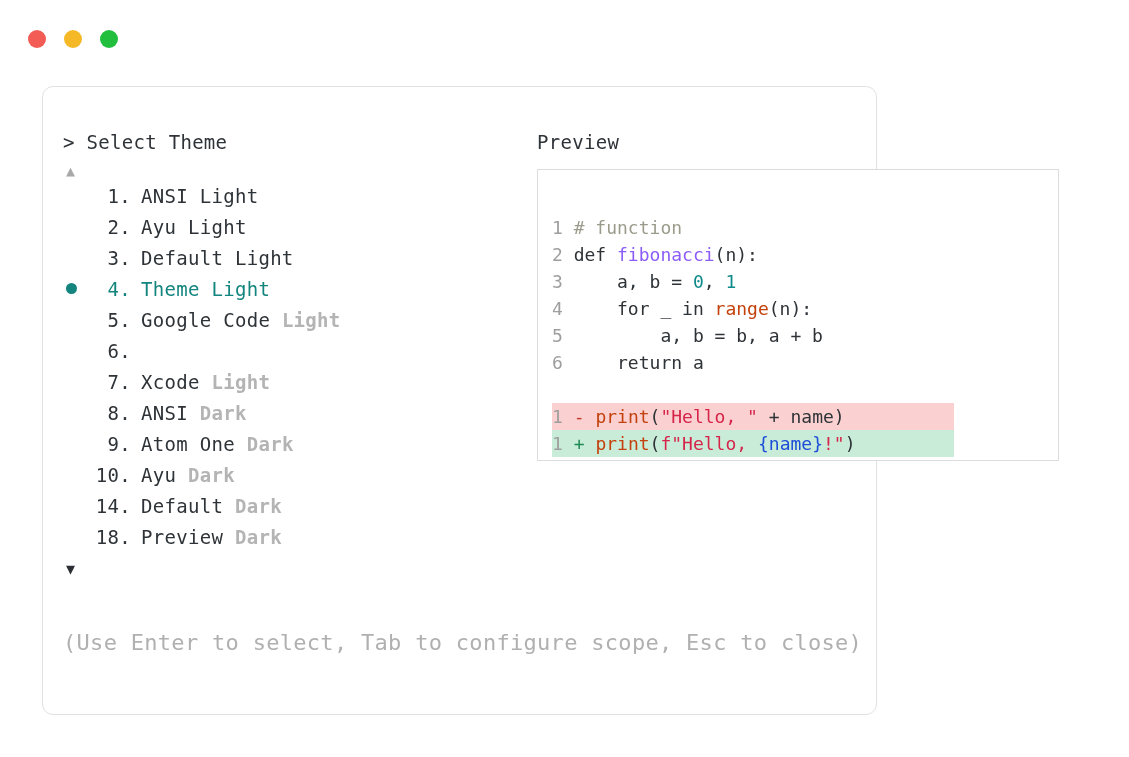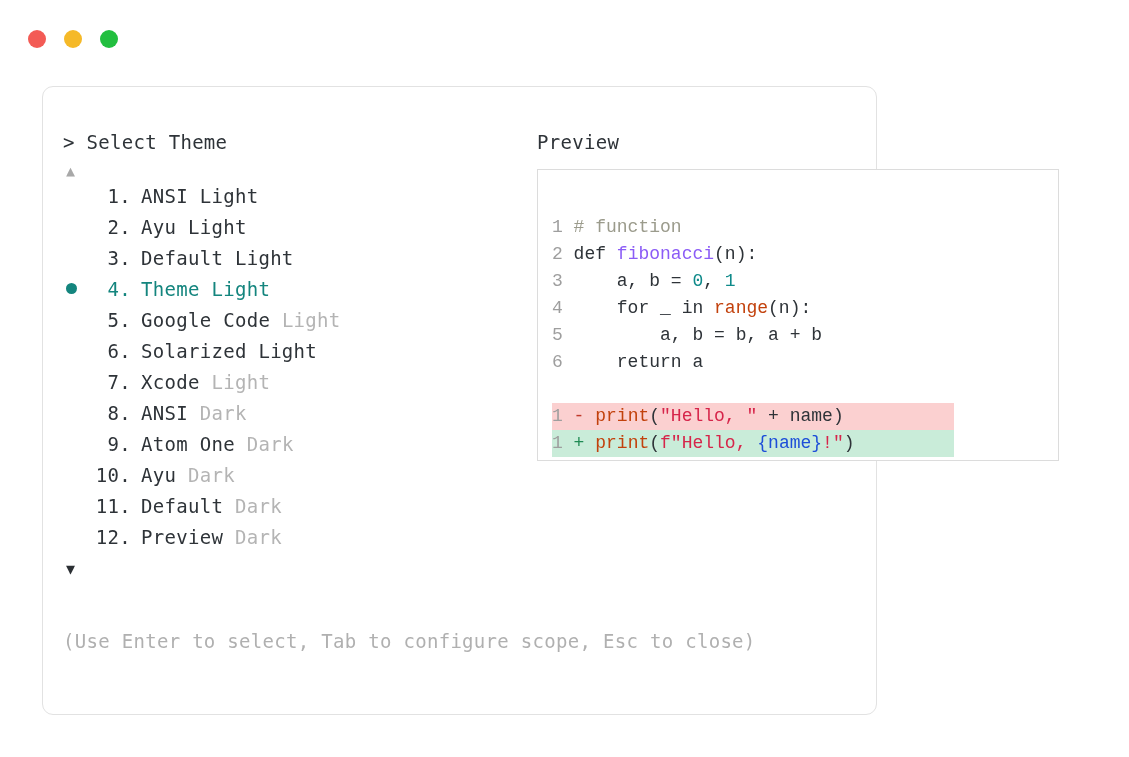--- a/index.html
+++ b/index.html
@@ -92,43 +92,42 @@
     background: #14857e;
   }
   .idx {
     width: 38px;
     flex: 0 0 38px;
     text-align: right;
     margin-right: 10px;
   }
   .theme-row.selected,
   .theme-row.selected .idx { color: #14857e; }
-  .variant-muted { color: #b4b4b4; }
+  .variant-muted { color: #b4b4b4; font-weight: bold; }
 
   
   .help {
     position: absolute;
     left: 20px;
     top: 543px;
-    font-size: 19px;
+    font-size: 22px;
     color: #b0b0b0;
     letter-spacing: 0.3px;
     white-space: pre;
   }
 
   
   .preview-box {
     margin-top: 14px;
     width: 522px;
     height: 292px;
     border: 1px solid #dcdcdc;
     box-sizing: border-box;
     background: #fff;
     position: relative;
-    font-family: Liberation Mono, monospace;
   }
   .code {
     position: absolute;
     left: 14px;
     top: 44px;
     right: 0;
     font-size: 18px;
     line-height: 27px;
     white-space: pre;
   }
@@ -170,27 +169,27 @@
       <div class="pane-title">&gt; Select Theme</div>
 
       <div class="scroll-arrow up">▲</div>
 
       <div class="theme-list" id="theme-list">
           <div class="theme-row"><span class="bullet-cell"></span><span class="idx">1.</span><span>ANSI Light</span></div>
           <div class="theme-row"><span class="bullet-cell"></span><span class="idx">2.</span><span>Ayu Light</span></div>
           <div class="theme-row"><span class="bullet-cell"></span><span class="idx">3.</span><span>Default Light</span></div>
           <div class="theme-row selected"><span class="bullet-cell"><span class="bullet" style="background: rgb(20, 133, 126);"></span></span><span class="idx">4.</span><span>Theme Light</span></div>
           <div class="theme-row"><span class="bullet-cell"></span><span class="idx">5.</span><span>Google Code</span><span class="variant-muted" style="color: rgb(180, 180, 180);"> Light</span></div>
-          <div class="theme-row"><span class="bullet-cell"></span><span class="idx">6.</span><span>Solarized Light</span></div>
+          <div class="theme-row"><span class="bullet-cell"></span><span class="idx">6.</span></div>
           <div class="theme-row"><span class="bullet-cell"></span><span class="idx">7.</span><span>Xcode</span><span class="variant-muted" style="color: rgb(180, 180, 180);"> Light</span></div>
           <div class="theme-row"><span class="bullet-cell"></span><span class="idx">8.</span><span>ANSI</span><span class="variant-muted" style="color: rgb(180, 180, 180);"> Dark</span></div>
           <div class="theme-row"><span class="bullet-cell"></span><span class="idx">9.</span><span>Atom One</span><span class="variant-muted" style="color: rgb(180, 180, 180);"> Dark</span></div>
           <div class="theme-row"><span class="bullet-cell"></span><span class="idx">10.</span><span>Ayu</span><span class="variant-muted" style="color: rgb(180, 180, 180);"> Dark</span></div>
-          <div class="theme-row"><span class="bullet-cell"></span><span class="idx">11.</span><span>Default</span><span class="variant-muted" style="color: rgb(180, 180, 180);"> Dark</span></div>
-          <div class="theme-row"><span class="bullet-cell"></span><span class="idx">12.</span><span>Preview</span><span class="variant-muted" style="color: rgb(180, 180, 180);"> Dark</span></div>
+          <div class="theme-row"><span class="bullet-cell"></span><span class="idx">14.</span><span>Default</span><span class="variant-muted" style="color: rgb(180, 180, 180);"> Dark</span></div>
+          <div class="theme-row"><span class="bullet-cell"></span><span class="idx">18.</span><span>Preview</span><span class="variant-muted" style="color: rgb(180, 180, 180);"> Dark</span></div>
         </div>
 
       <div class="scroll-arrow down">▼</div>
     </div>
 
     <div class="col-right">
       <div class="pane-title">Preview</div>
 
       <div class="preview-box">
         <div class="code" id="code-block"><span class="code-line"><span class="ln">1</span><span class="tok-comment"> # function</span></span><span class="code-line"><span class="ln">2</span><span class="tok-kw"> def </span><span class="tok-fn">fibonacci</span><span class="tok-plain">(n):</span></span><span class="code-line"><span class="ln">3</span><span class="tok-plain">     a, b = </span><span class="tok-num">0</span><span class="tok-plain">, </span><span class="tok-num">1</span></span><span class="code-line"><span class="ln">4</span><span class="tok-plain">     for _ in </span><span class="tok-builtin">range</span><span class="tok-plain">(n):</span></span><span class="code-line"><span class="ln">5</span><span class="tok-plain">         a, b = b, a + b</span></span><span class="code-line"><span class="ln">6</span><span class="tok-plain">     return a</span></span><span class="code-gap"></span><span class="diff-line diff-del" style="background: rgb(251, 208, 208);"><span class="ln">1</span><span class="diff-mark-del"> -</span><span class="tok-plain"> </span><span class="tok-builtin">print</span><span class="tok-plain">(</span><span class="tok-str">"Hello, "</span><span class="tok-plain"> + name)</span></span><span class="diff-line diff-add" style="background: rgb(201, 236, 217);"><span class="ln">1</span><span class="diff-mark-add"> +</span><span class="tok-plain"> </span><span class="tok-builtin">print</span><span class="tok-plain">(</span><span class="tok-str">f"Hello, </span><span class="tok-interp">{name}</span><span class="tok-str">!"</span><span class="tok-plain">)</span></span></div>

